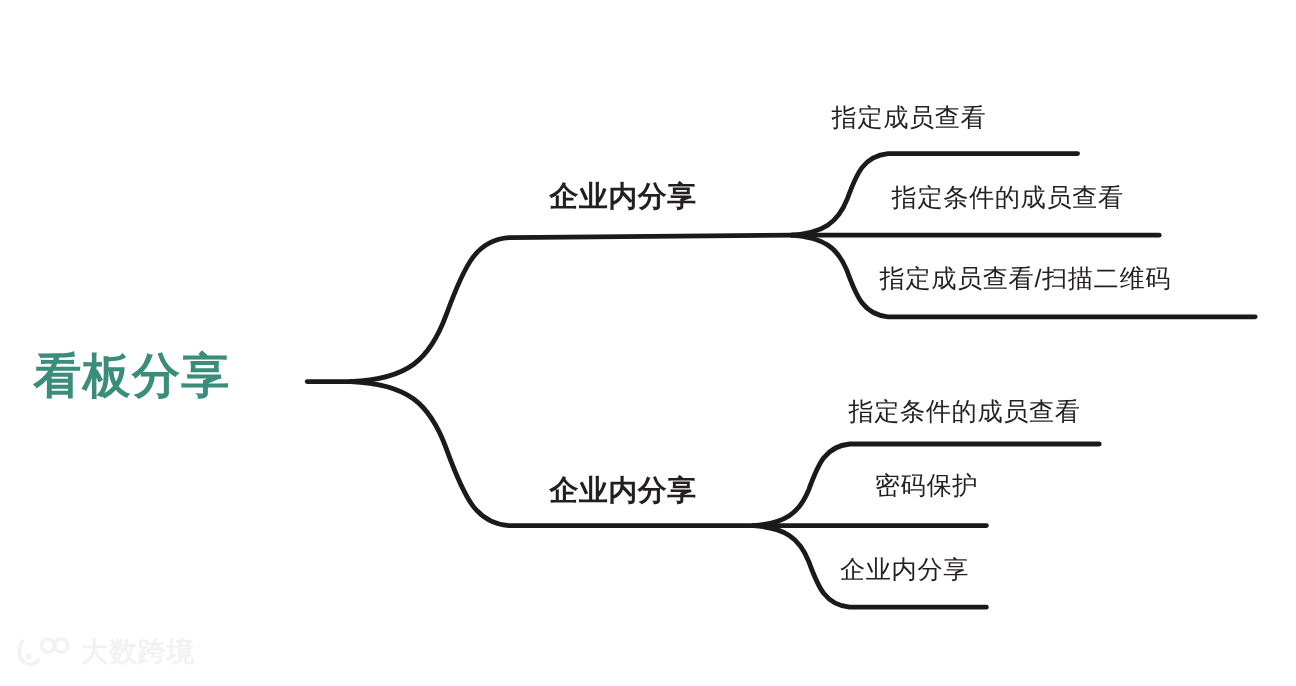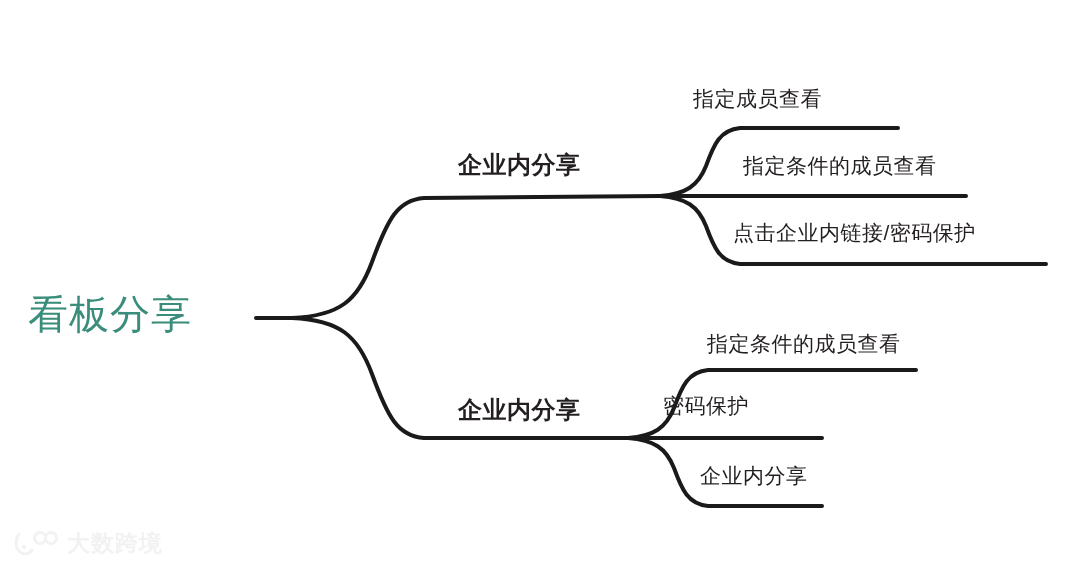--- a/index.html
+++ b/index.html
@@ -25,21 +25,21 @@
     width: 1080px;
     height: 572px;
   }
   .node {
     position: absolute;
     white-space: nowrap;
     line-height: 1;
   }
   .root-node {
     font-size: 40px;
-    font-weight: 400;
+    font-weight: 700;
     color: #3a8d7a;
     letter-spacing: 1px;
     left: 28px;
     top: 294px;
   }
   .branch-node {
     font-size: 24px;
     font-weight: 700;
     color: #231f20;
     letter-spacing: 0.5px;
@@ -51,21 +51,21 @@
     color: #231f20;
     letter-spacing: 0.5px;
   }
   #branch-internal { left: 458px; top: 138px; }
   #branch-public   { left: 458px; top: 383px; }
 
   #leaf-designated-members   { left: 693px; top: 88px; }
   #leaf-conditional-members  { left: 743px; top: 155px; }
   #leaf-internal-link-qr     { left: 733px; top: 222px; }
   #leaf-public-link          { left: 707px; top: 333px; }
-  #leaf-password-protect     { left: 663px; top: 395px; }
+  #leaf-password-protect     { left: 729px; top: 395px; }
   #leaf-scheduled-close      { left: 700px; top: 465px; }
 
   
   #watermark {
     position: absolute;
     left: 14px;
     top: 530px;
     display: flex;
     align-items: center;
     gap: 9px;
@@ -122,21 +122,21 @@
   <div class="node root-node" id="root-node">看板分享</div>
 
   <div class="node branch-node" id="branch-internal">企业内分享</div>
 
   <div class="node branch-node" id="branch-public">企业内分享</div>
 
   <div class="node leaf-node" id="leaf-designated-members">指定成员查看</div>
 
   <div class="node leaf-node" id="leaf-conditional-members">指定条件的成员查看</div>
 
-  <div class="node leaf-node" id="leaf-internal-link-qr">点击企业内链接/密码保护</div>
+  <div class="node leaf-node" id="leaf-internal-link-qr">指定成员查看/扫描二维码</div>
 
   <div class="node leaf-node" id="leaf-public-link">指定条件的成员查看</div>
 
   <div class="node leaf-node" id="leaf-password-protect">密码保护</div>
 
   <div class="node leaf-node" id="leaf-scheduled-close">企业内分享</div>
 
   <div id="watermark">
     <svg width="44" height="26" viewBox="0 0 44 26" xmlns="http://www.w3.org/2000/svg">
       <path d="M5 4 C1 9 1 18 6 22 C10 25 16 24 18 20" fill="none" stroke="#f2f2f2" stroke-width="3" stroke-linecap="round"></path>

